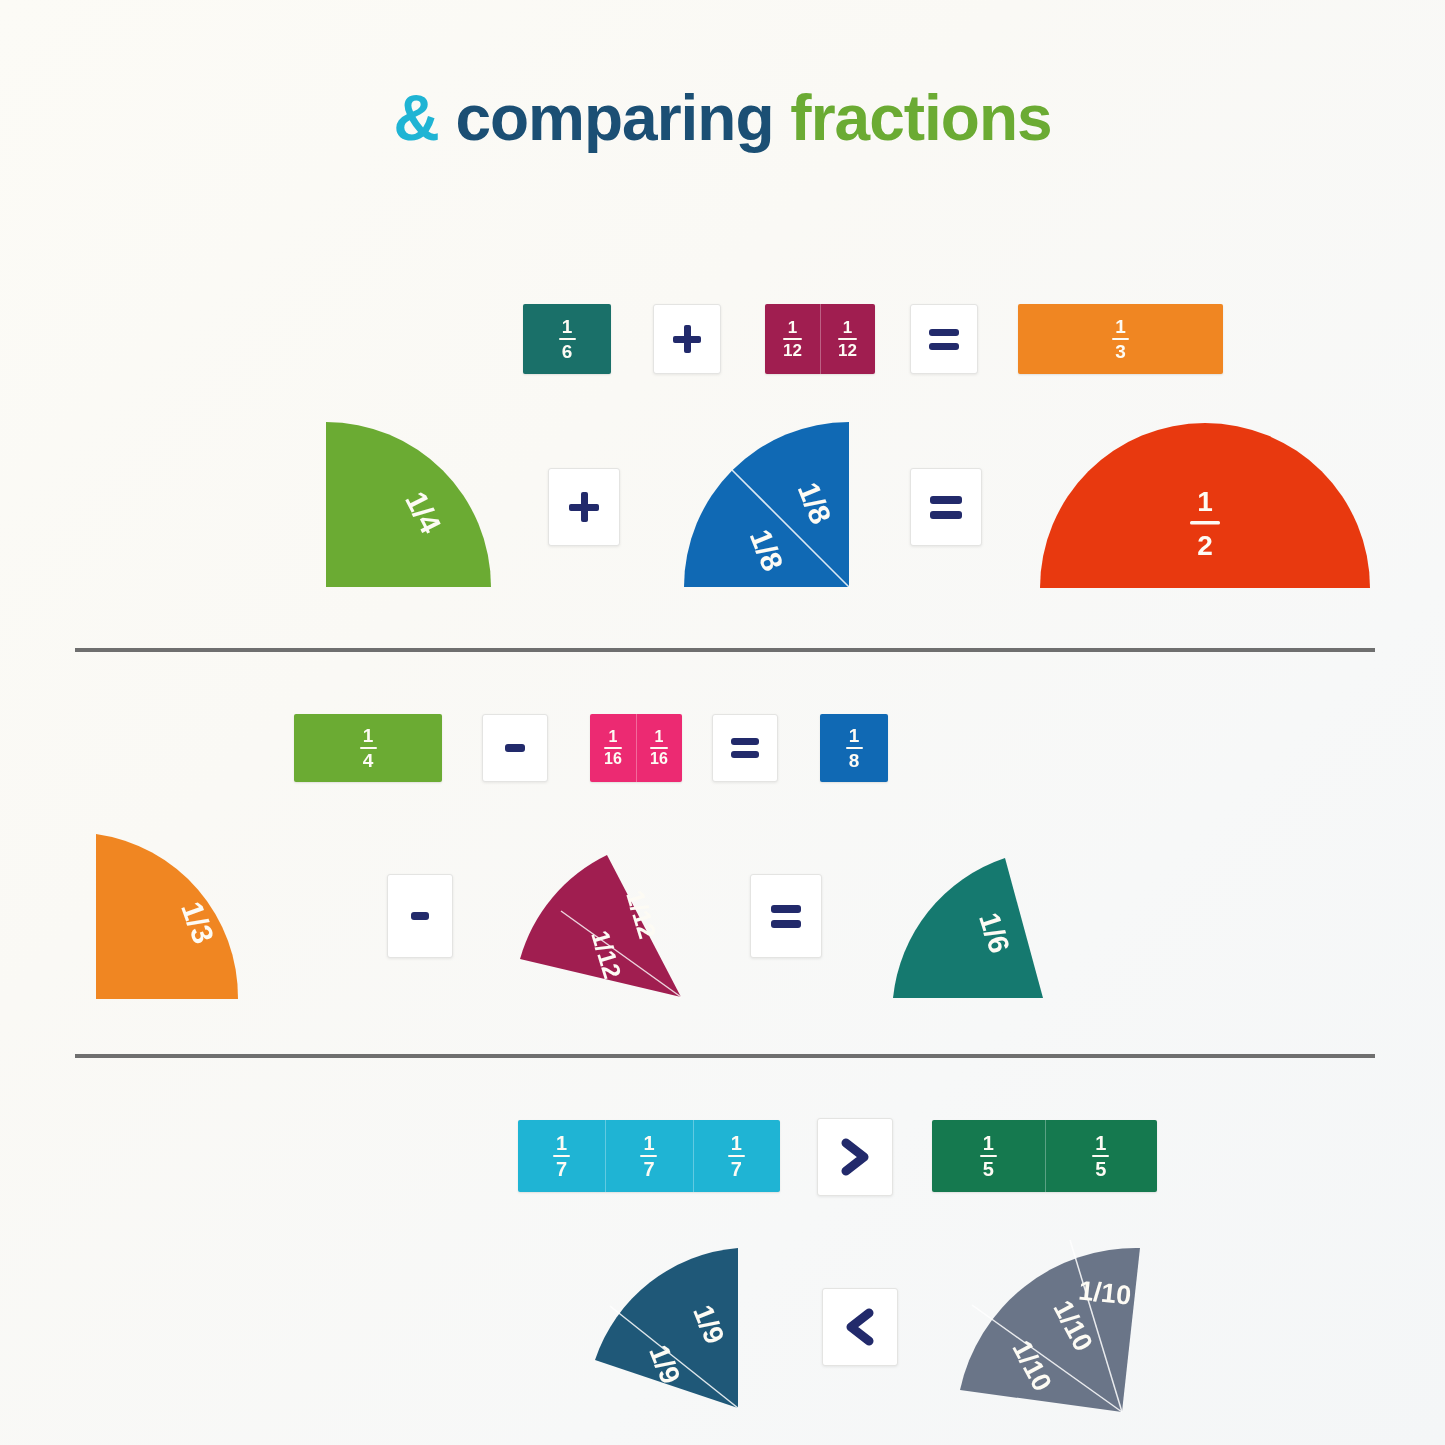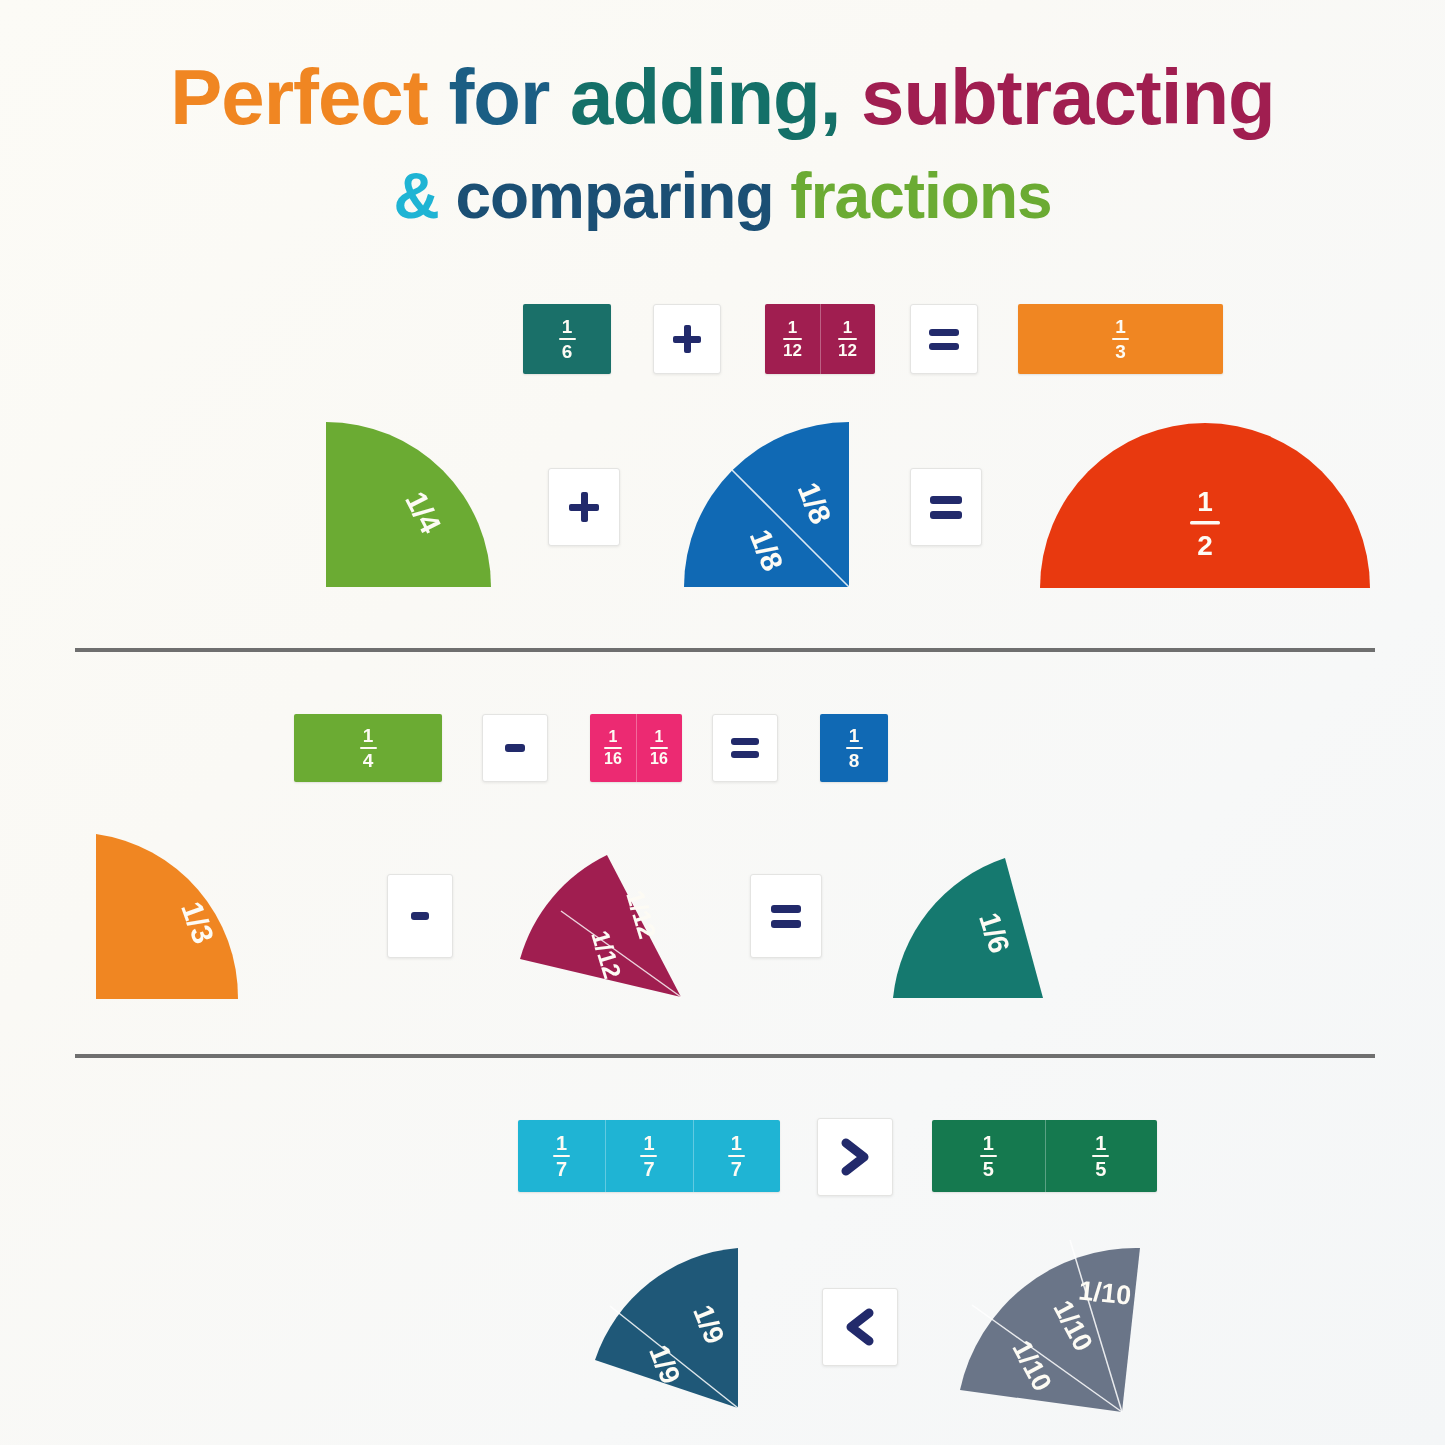--- a/index.html
+++ b/index.html
@@ -49,26 +49,20 @@
   .shape-wrap svg { display:block; overflow: visible; }
   .svg-label { fill:#fdfbf4; font-weight:700; font-family:"Liberation Sans",sans-serif; }
   .svg-labelbar { fill:#fdfbf4; }
 </style>
 </head>
 <body>
 
 <div id="root">
 
   <div class="title-block">
-    <div class="title-line l1">
-      <span class="tw" style="color: rgb(240, 134, 34);">Perfect</span>
-      <span class="tw" style="color: rgb(27, 94, 132);">for</span>
-      <span class="tw" style="color: rgb(20, 112, 104);">adding,</span>
-      <span class="tw" style="color: rgb(160, 30, 80);">subtracting</span>
-    </div>
     <div class="title-line l2">
       <span class="tw" style="color: rgb(31, 180, 212);">&amp;</span>
       <span class="tw" style="color: rgb(27, 79, 116);">comparing</span>
       <span class="tw" style="color: rgb(107, 171, 51);">fractions</span>
     </div>
   </div>
 
   <div class="divider" style="top:648px"></div>
   <div class="divider" style="top:1054px"></div>
 

